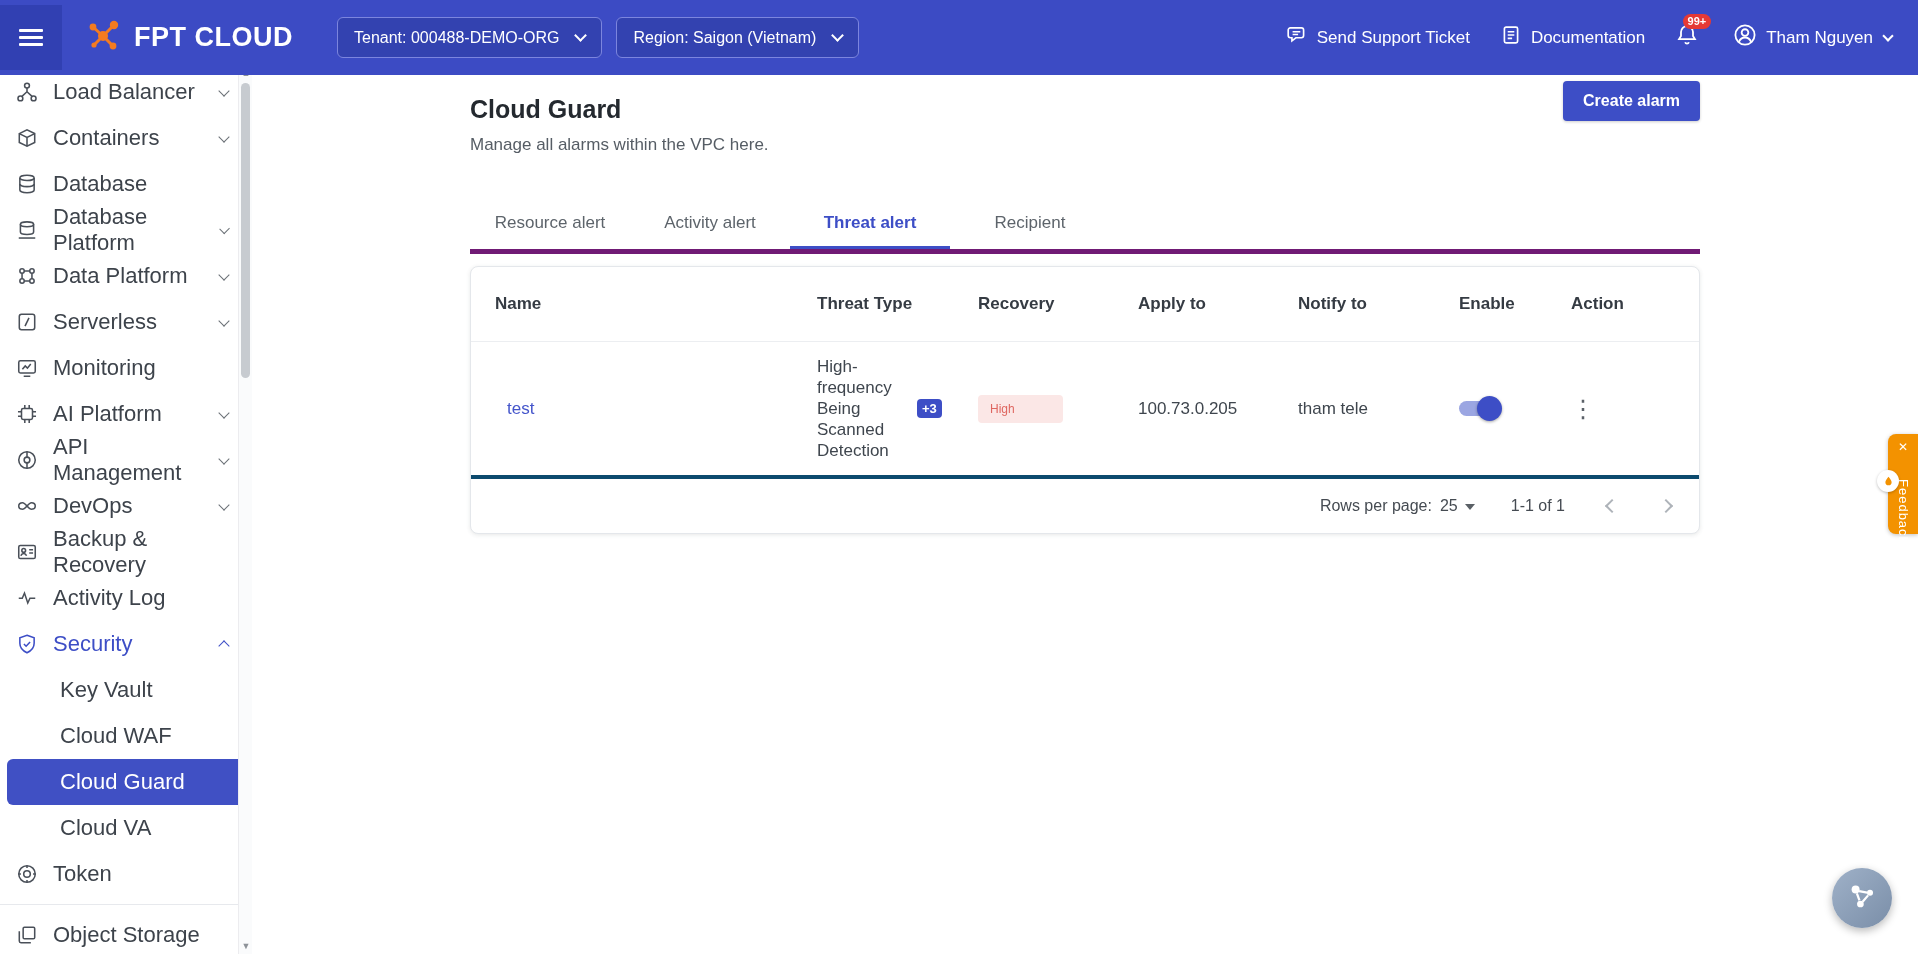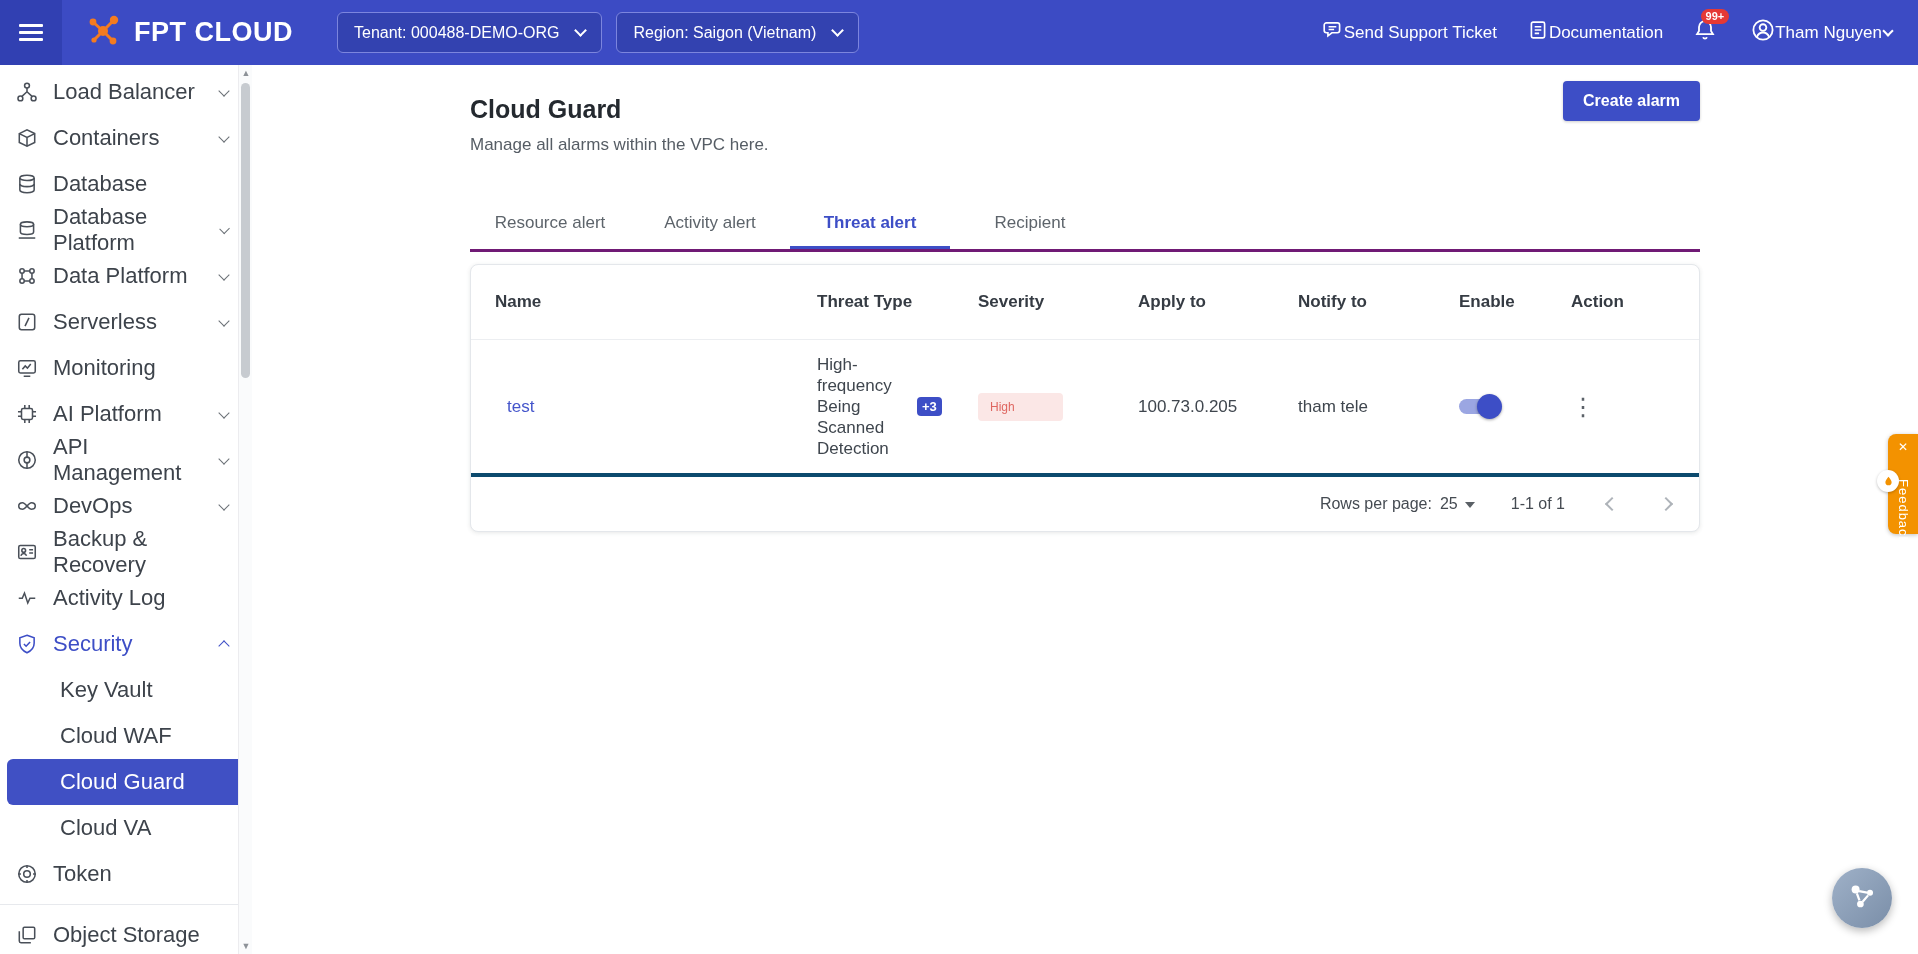--- a/index.html
+++ b/index.html
@@ -3,40 +3,40 @@
 <meta charset="utf-8">
 <style>
   * { box-sizing: border-box; }
   html,body { margin:0; padding:0; }
   body {
     width:1918px; height:954px; overflow:hidden; position:relative;
     font-family:"Liberation Sans", sans-serif; background:#fff; color:#3f454e;
   }
   
   .topbar {
-    position:absolute; top:0; left:0; right:0; height:65px;
+    position:absolute; top:0; left:0; right:0; height:75px;
     background:#3C4BC4; display:flex; align-items:center; color:#fff; z-index:30;
   }
   .hamburger-btn {
     width:62px; height:65px; background:#3140B2; display:flex; align-items:center;
     justify-content:center; cursor:pointer; flex:0 0 auto;
   }
   .bars span { display:block; width:24px; height:3px; background:#fff; margin:4px 0; border-radius:1px; }
   .brand { display:flex; align-items:center; gap:12px; margin-left:22px; flex:0 0 auto; }
   .brand-text { font-size:27px; font-weight:bold; letter-spacing:.5px; }
   .tb-select {
     margin-left:44px; background:#3342B0; border:1px solid #7C85DE; border-radius:6px;
     height:41px; display:flex; align-items:center; padding:0 16px; font-size:16px;
     gap:17px; cursor:pointer; flex:0 0 auto;
   }
   .tb-select + .tb-select { margin-left:14px; }
   .chev { width:9px; height:9px; border-right:2px solid #fff; border-bottom:2px solid #fff;
           transform:rotate(45deg); margin-top:-4px; flex:0 0 auto; }
   .tb-right { margin-left:auto; display:flex; align-items:center; gap:30px; padding-right:26px; font-size:17px; }
-  .tb-item { display:flex; align-items:center; cursor:pointer; white-space:nowrap; }
+  .tb-item { display:flex; align-items:center; gap:9px; cursor:pointer; white-space:nowrap; }
   .bell-wrap { position:relative; cursor:pointer; margin-right:4px; }
   .notif-badge {
     position:absolute; top:-9px; right:-12px; background:#E53935; color:#fff;
     font-size:11px; font-weight:bold; padding:2px 5px; border-radius:9px; line-height:1;
   }
   .user-chev { width:8px; height:8px; border-right:2px solid #fff; border-bottom:2px solid #fff;
                transform:rotate(45deg); margin-top:-3px; margin-left:2px; }
 
   
   .sidebar {
@@ -80,21 +80,21 @@
   .main { position:absolute; top:65px; left:252px; right:0; bottom:0; background:#fff; }
   .content { width:1230px; margin:0 auto; padding-top:30px; position:relative; }
   .page-title { font-size:25px; font-weight:bold; color:#24292f; margin:0; }
   .page-sub { font-size:17px; color:#565d65; margin-top:11px; }
   .create-btn {
     position:absolute; top:16px; right:0; background:#3D4EC6; color:#fff; border:none;
     font-size:16px; font-weight:bold; padding:11px 20px; border-radius:4px; cursor:pointer;
     font-family:"Liberation Sans", sans-serif; box-shadow:0 1px 3px rgba(0,0,0,.2);
   }
   
-  .tabs { display:flex; margin-top:44px; border-bottom:3px solid #701a75; }
+  .tabs { display:flex; margin-top:44px; border-bottom:5px solid #701a75; }
   .tab {
     width:160px; text-align:center; padding:14px 0 13px; font-size:17px; color:#5d646b;
     cursor:pointer; border-bottom:3px solid transparent;
   }
   .tab.active { color:#3D4EC6; font-weight:bold; border-bottom-color:#3D4EC6; }
 
   
   .card {
     margin-top:12px; background:#fff; border:1px solid #e4e7eb; border-radius:8px;
     box-shadow:0 1px 4px rgba(60,64,67,.12); overflow:hidden;
@@ -435,21 +435,21 @@
       <div class="tab">Resource alert</div>
       <div class="tab">Activity alert</div>
       <div class="tab active">Threat alert</div>
       <div class="tab">Recipient</div>
     </div>
 
     <div class="card">
       <div class="trow thead">
         <div>Name</div>
         <div>Threat Type</div>
-        <div>Severity</div>
+        <div>Recovery</div>
         <div>Apply to</div>
         <div>Notify to</div>
         <div>Enable</div>
         <div>Action</div>
       </div>
 
       <div class="trow tbody-row">
         <div><a class="name-link">test</a></div>
         <div class="threat-cell">
           <span class="threat-text">High-frequency Being Scanned Detection</span>

